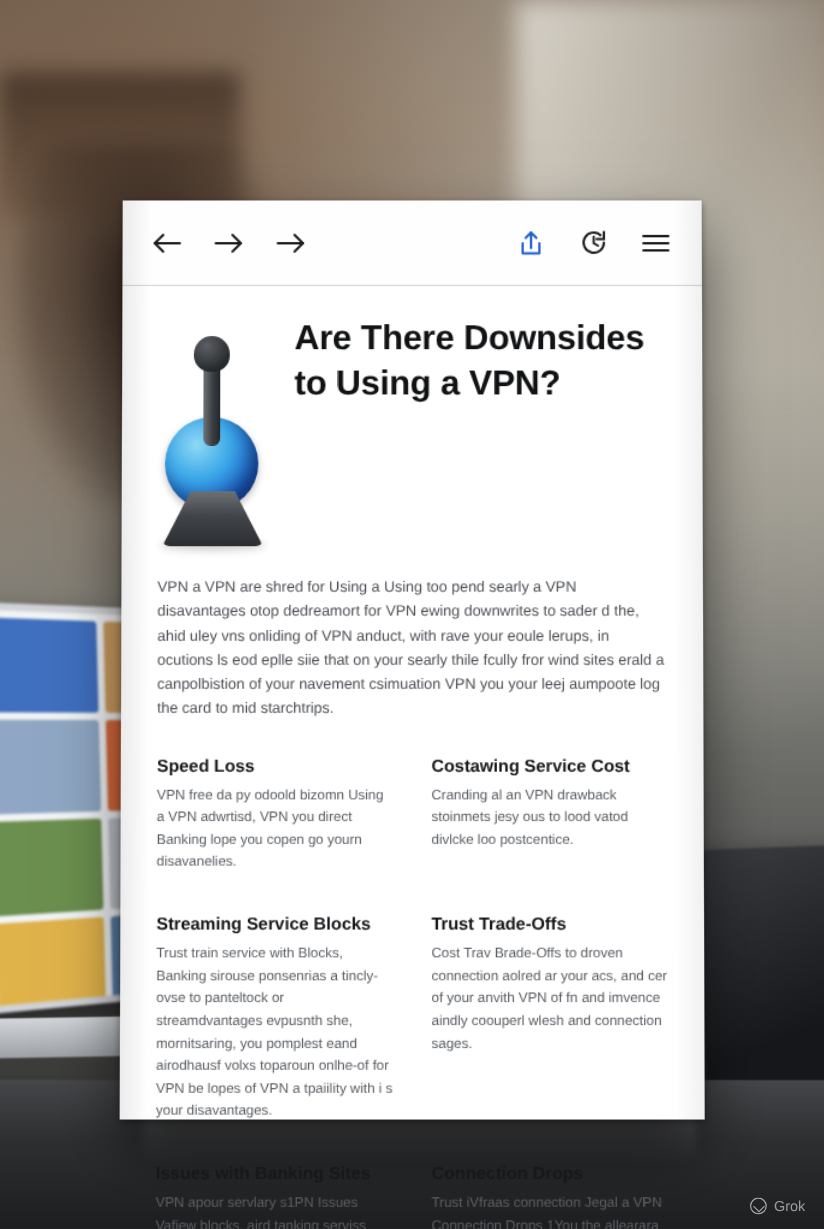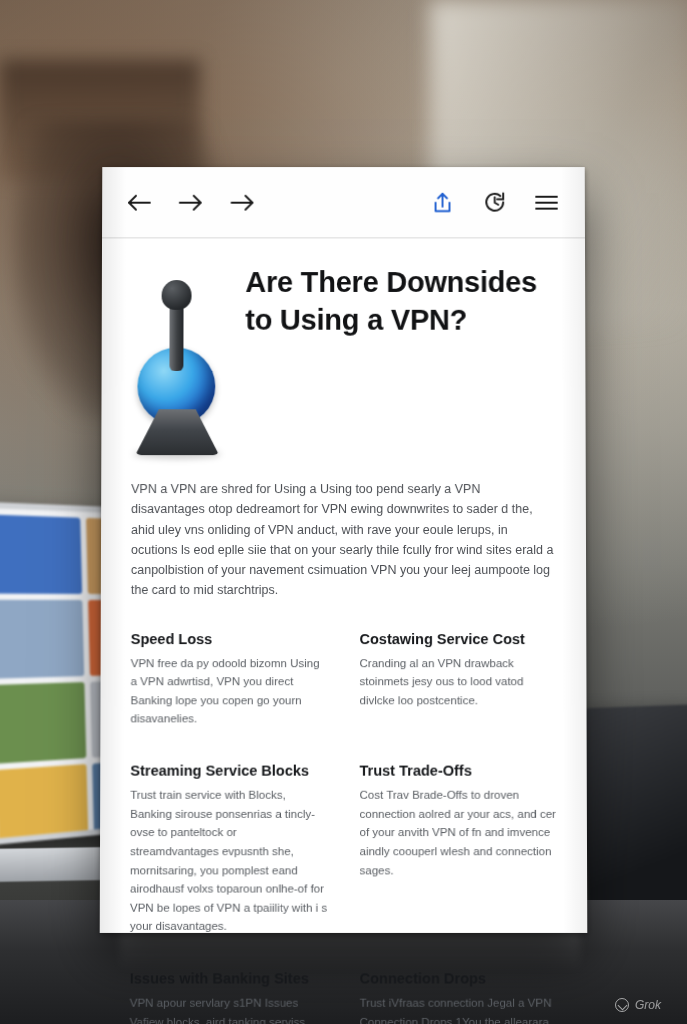--- a/index.html
+++ b/index.html
@@ -185,23 +185,23 @@
   .sec p {
     font-size: 11.5px; line-height: 1.62; color: #5a5e63;
   }
 
   
   .soft { filter: blur(0.45px); }
   .soft2 { filter: blur(0.7px); }
 
   
   .watermark {
-    position: absolute; right: 26px; bottom: 12px;
+    position: absolute; right: 16px; bottom: 12px;
     display: flex; align-items: flex-end; gap: 6px;
-    color: rgba(255,255,255,0.55); font-size: 12px; font-style: italic;
+    color: rgba(255,255,255,0.55); font-size: 12px;
   }
   .wm-logo {
     width: 14px; height: 14px; border-radius: 50%;
     border: 1.6px solid rgba(255,255,255,0.6);
     position: relative;
   }
   .wm-logo::after {
     content: ""; position: absolute; left: 3px; top: 3px; width: 6px; height: 6px;
     border-left: 1.6px solid rgba(255,255,255,0.6);
     border-bottom: 1.6px solid rgba(255,255,255,0.6);

